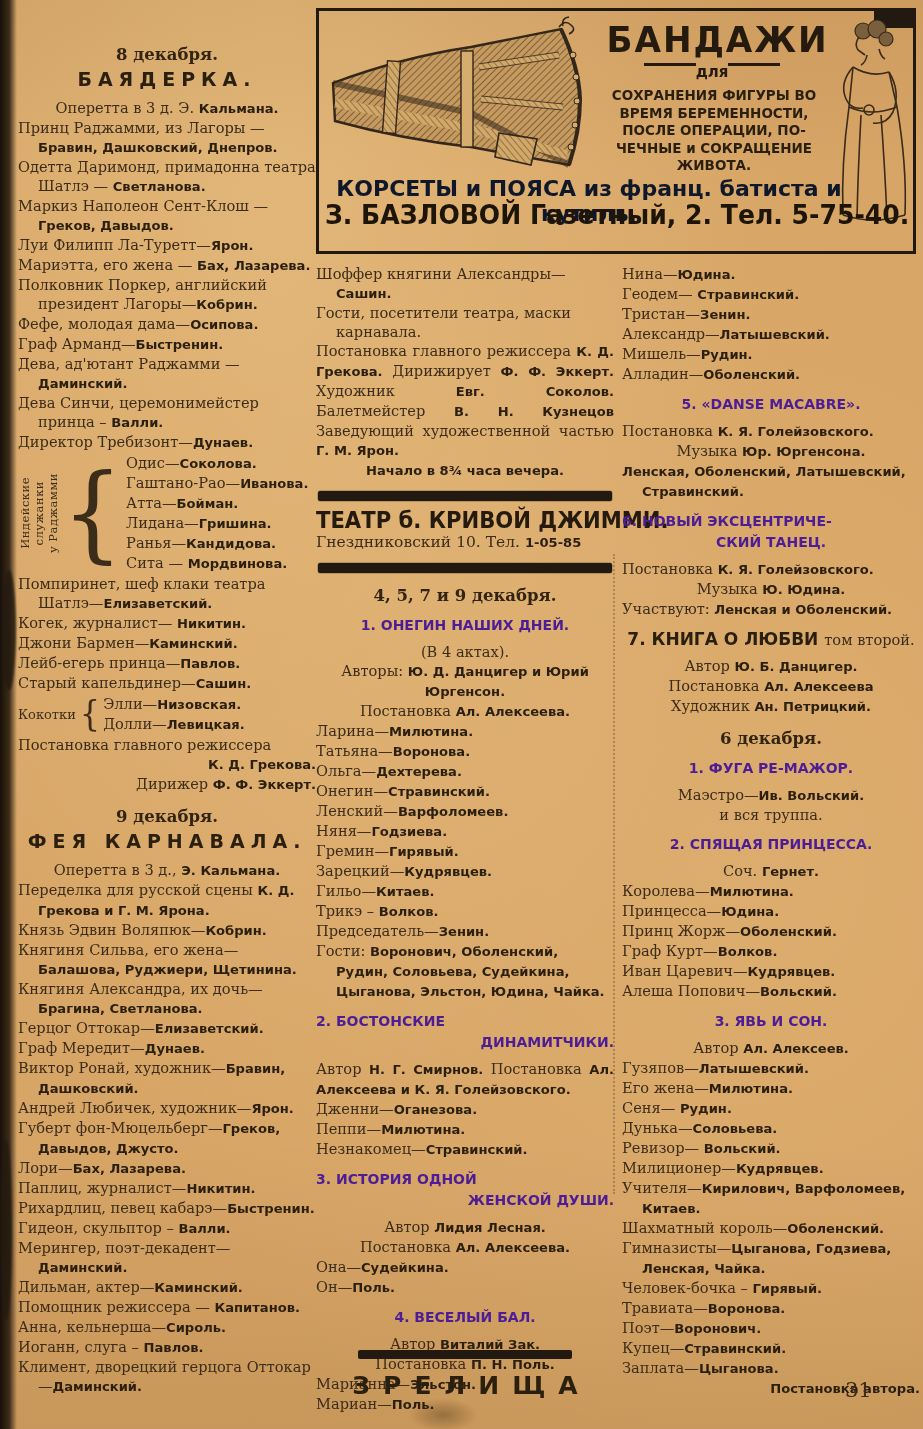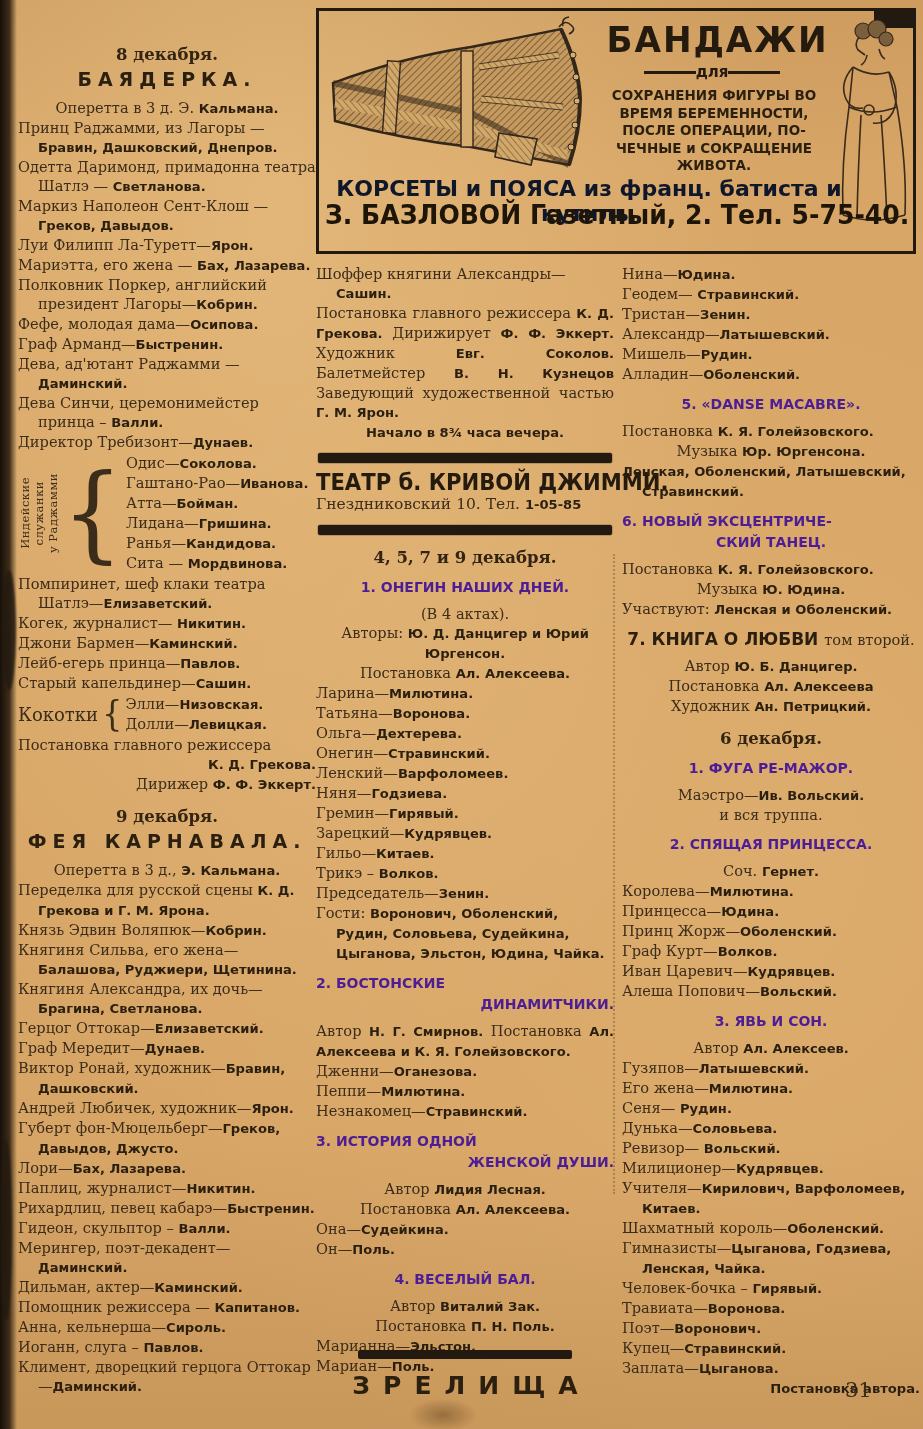--- a/index.html
+++ b/index.html
@@ -43,33 +43,33 @@
   .bar{height:10px;background:#221910;margin:11px 2px 10px;border-radius:2px;
     box-shadow:0 0 0 .5px rgba(34,25,16,.4);}
   .theater-name{font-family:"DejaVu Sans",sans-serif;font-weight:bold;font-size:23.5px;
     white-space:nowrap;transform:scaleX(.90);transform-origin:left center;color:#241a0d;margin:2px 0 3px;}
   .addr{font-size:15.5px;margin-bottom:2px;}
 
   .brace-group{display:flex;align-items:center;margin:1px 0;}
   .brace-label-v{display:flex;flex-direction:row;align-items:center;}
   .vword{writing-mode:vertical-rl;transform:rotate(180deg);font-size:11.5px;line-height:14px;
     letter-spacing:.5px;color:#3c2c1a;}
-  .brace-label-h{font-size:18px;margin-right:2px;}
+  .brace-label-h{font-size:13px;margin-right:2px;}
   .brace-char{font-family:"DejaVu Serif",serif;color:#3c2c1a;margin:0 3px 0 2px;
     transform:scaleY(1.1);}
   .brace-items{flex:1;}
 
   
   .ad{position:absolute;left:316px;top:8px;width:600px;height:246px;
     border:3px solid #221910;box-sizing:border-box;}
   .ad-corner{position:absolute;right:-1px;top:-1px;width:40px;height:18px;background:#221910;}
   .ad-title{position:absolute;left:282px;top:8px;width:222px;text-align:center;
     font-family:"DejaVu Sans",sans-serif;font-weight:bold;font-size:36px;letter-spacing:2px;
     color:#241a0d;transform:scaleX(.95);}
-  .ad-for{position:absolute;left:282px;top:52px;width:222px;display:flex;align-items:center;justify-content:center;
+  .ad-for{position:absolute;left:282px;top:52px;width:222px;display:flex;align-items:flex-start;justify-content:center;
     font-family:"DejaVu Sans",sans-serif;font-weight:bold;font-size:15px;color:#241a0d;}
   .ad-for .rule{height:3px;background:#241a0d;width:52px;}
   .ad-body{position:absolute;left:270px;top:76px;width:250px;text-align:center;
     font-family:"DejaVu Sans",sans-serif;font-weight:bold;font-size:13.5px;line-height:17.5px;color:#2b1f10;}
   .ad-products{position:absolute;left:10px;top:165px;width:520px;text-align:center;
     font-family:"DejaVu Sans",sans-serif;font-weight:bold;font-size:22px;color:#0f172a;}
   .ad-contact{position:absolute;left:6px;top:188px;width:560px;text-align:center;
     font-family:"DejaVu Sans",sans-serif;font-weight:bold;font-size:27px;white-space:nowrap;
     transform:scaleX(.93);transform-origin:left center;color:#1e1509;}
   .ad-corset{position:absolute;left:4px;top:4px;}
@@ -223,20 +223,21 @@
     <div class="line hang"><span class="rm">Гидеон, скульптор – </span><span class="b">Валли.</span></div>
     <div class="line hang"><span class="rm">Мерингер, поэт-декадент—</span><span class="b">Даминский.</span></div>
     <div class="line hang"><span class="rm">Дильман, актер—</span><span class="b">Каминский.</span></div>
     <div class="line hang"><span class="rm">Помощник режиссера — </span><span class="b">Капитанов.</span></div>
     <div class="line hang"><span class="rm">Анна, кельнерша—</span><span class="b">Сироль.</span></div>
     <div class="line hang"><span class="rm">Иоганн, слуга – </span><span class="b">Павлов.</span></div>
     <div class="line hang"><span class="rm">Климент, дворецкий герцога Оттокар—</span><span class="b">Даминский.</span></div>
   </div>
 <div class="col" id="col-mid">
     <div class="line hang"><span class="rm">Шоффер княгини Александры—</span><span class="b">Сашин.</span></div>
+    <div class="line hang"><span class="rm">Гости, посетители театра, маски карнавала.</span></div>
     <div class="line a-j"><span class="rm">Постановка главного режиссера </span><span class="b">К. Д. Грекова. </span><span class="rm">Дирижирует </span><span class="b">Ф. Ф. Эккерт. </span><span class="rm">Художник </span><span class="b">Евг. Соколов. </span><span class="rm">Балетмейстер </span><span class="b">В. Н. Кузнецов </span><span class="rm">Заведующий художественной частью </span><span class="b">Г. М. Ярон.</span></div>
     <div class="line a-c"><span class="b">Начало в 8¾ часа вечера.</span></div>
     <div class="bar"></div>
     <div class="theater">
       <div class="theater-name">ТЕАТР б. КРИВОЙ ДЖИММИ.</div>
       <div class="addr a-l"><span class="rm">Гнездниковский 10. Тел. </span><span class="b">1-05-85</span></div>
     </div>
     <div class="bar"></div>
     <div class="date-line">4, 5, 7 и 9 декабря.</div>
     <div class="play-title">

